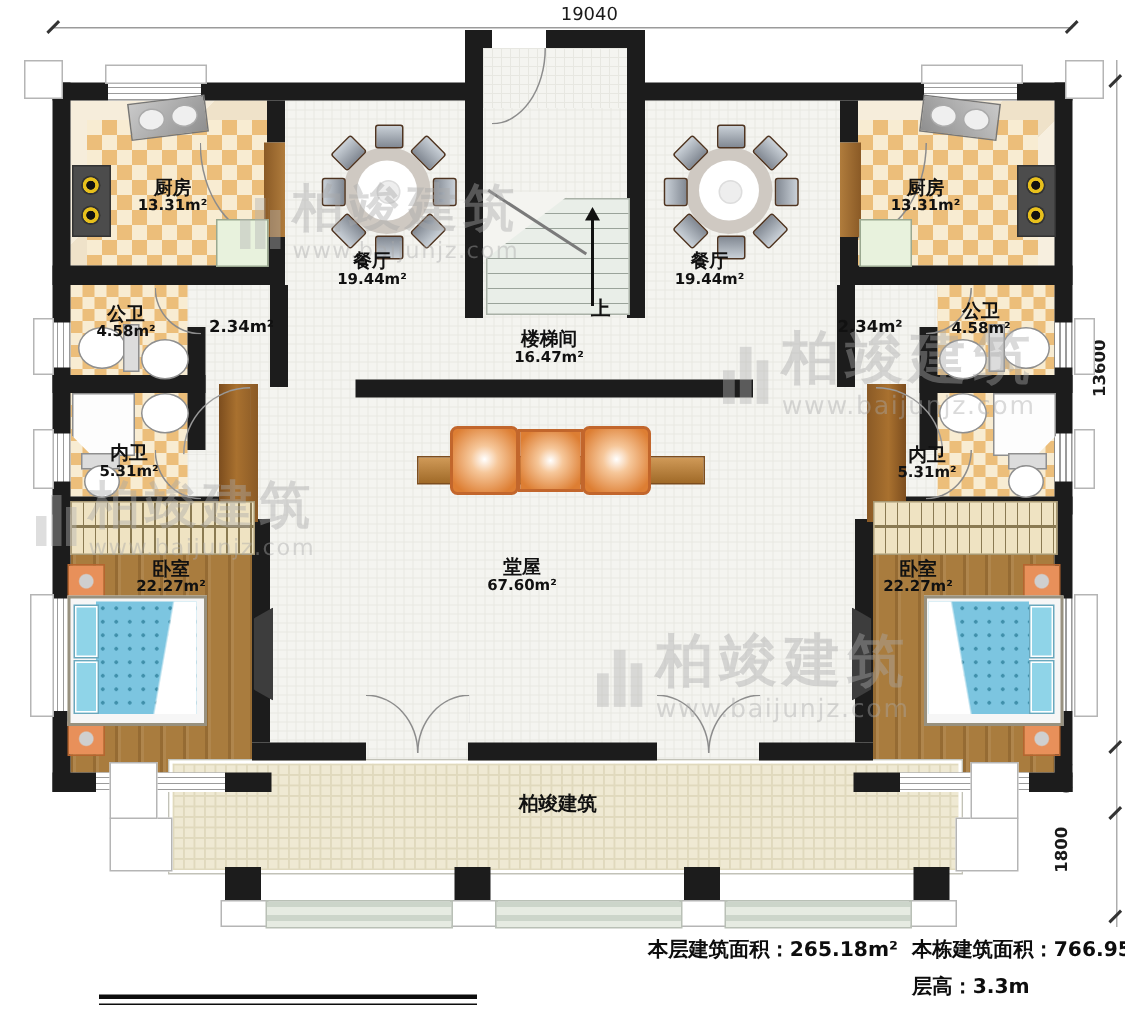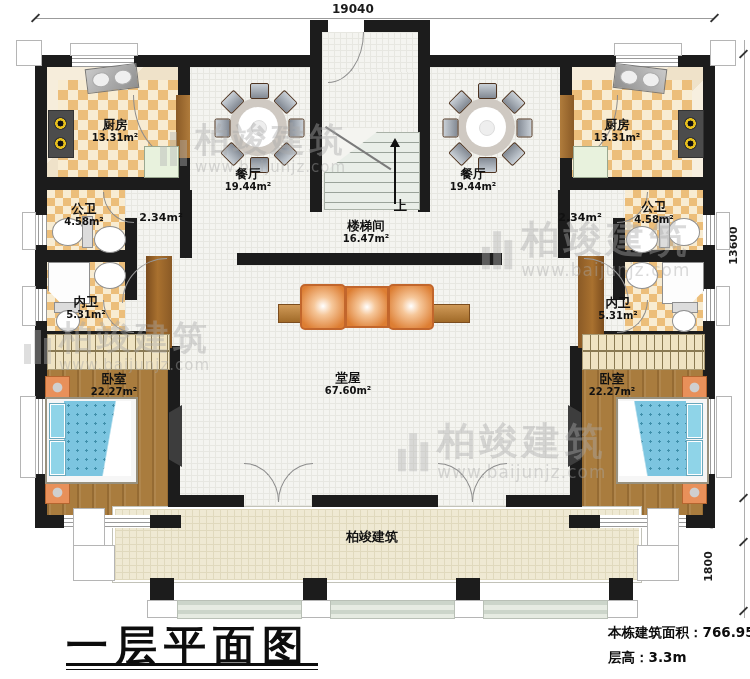--- a/index.html
+++ b/index.html
@@ -19,21 +19,21 @@
     background-image:linear-gradient(#e0d9bd 1px,transparent 1px),linear-gradient(90deg,#e0d9bd 1px,transparent 1px);
     background-size:7px 7px;border:2px solid #fff;box-shadow:0 0 0 1px #c2c2b8;}
   .win-h{position:absolute;background:repeating-linear-gradient(to bottom,#fff 0 3px,#9b9b9b 3px 4px);}
   .win-v{position:absolute;background:repeating-linear-gradient(to right,#fff 0 3px,#9b9b9b 3px 4px);}
   .marker{position:absolute;background:#fff;border:1px solid #b5b5b5;}
   .arc{position:absolute;}
   .rl{position:absolute;transform:translateX(-50%);text-align:center;line-height:1.12;white-space:nowrap;}
   .rl .nm{font-size:12.5px;font-weight:bold;}
   .rl .ar{font-size:10px;font-weight:bold;}
   .tick{position:absolute;width:11px;height:2px;background:#333;transform:rotate(-45deg);}
-  .dimtxt{position:absolute;font-size:12px;font-weight:bold;color:#1a1a1a;text-align:left;}
+  .dimtxt{position:absolute;font-size:12px;font-weight:normal;color:#1a1a1a;text-align:right;}
   .vdim{position:absolute;font-size:11px;font-weight:bold;color:#1a1a1a;text-align:center;transform:rotate(-90deg);}
   .chair{position:absolute;width:17px;height:14px;background:linear-gradient(#c9d0d7,#8289931);
     background:linear-gradient(#c9d0d7,#828993);border:1.5px solid #4e3421;border-radius:2px;}
   .wm{position:absolute;display:flex;align-items:center;gap:8px;opacity:.42;color:#a9a9a9;}
   .wm .bars{display:flex;align-items:flex-end;gap:3px;}
   .wm .bars i{display:block;width:7px;background:#b3b3b3;}
   .wm .brand{font-size:34px;font-weight:bold;letter-spacing:4px;line-height:1;}
   .wm .url{font-size:15px;letter-spacing:1px;margin-top:2px;}
   .orange-seat{position:absolute;border:2px solid #c2662c;border-radius:5px;
     background:radial-gradient(circle at 50% 48%,#ffffff 0%,#f6c79a 30%,#e0straight 0);
@@ -360,23 +360,25 @@
     <div class="ar">16.47m²</div>
   </div>
   <div class="rl" style="left:348px;top:371px;">
     <div class="nm">堂屋</div>
     <div class="ar">67.60m²</div>
   </div>
   <div class="rl" style="left:372px;top:530px;">
     <div class="nm" style="font-size:13px;">柏竣建筑</div>
   </div>
 
-  <div class="title-big" style="left:66px;top:618px;">一层平面图</div>
   <div class="abs" style="left:66px;top:663px;width:252px;height:3px;background:#0d0d0d;"></div>
   <div class="abs" style="left:66px;top:669px;width:252px;height:1px;background:#0d0d0d;"></div>
+  <div class="stat" style="left:432px;top:624px;">
+    <span>本层建筑面积：</span><span>265.18m²</span>
+  </div>
   <div class="stat" style="left:608px;top:624px;">
     <span>本栋建筑面积：</span><span>766.95m²</span>
   </div>
   <div class="stat" style="left:608px;top:649px;">
     <span>层高：</span><span>3.3m</span>
   </div>
 
 </div>
 
 </body></html>

